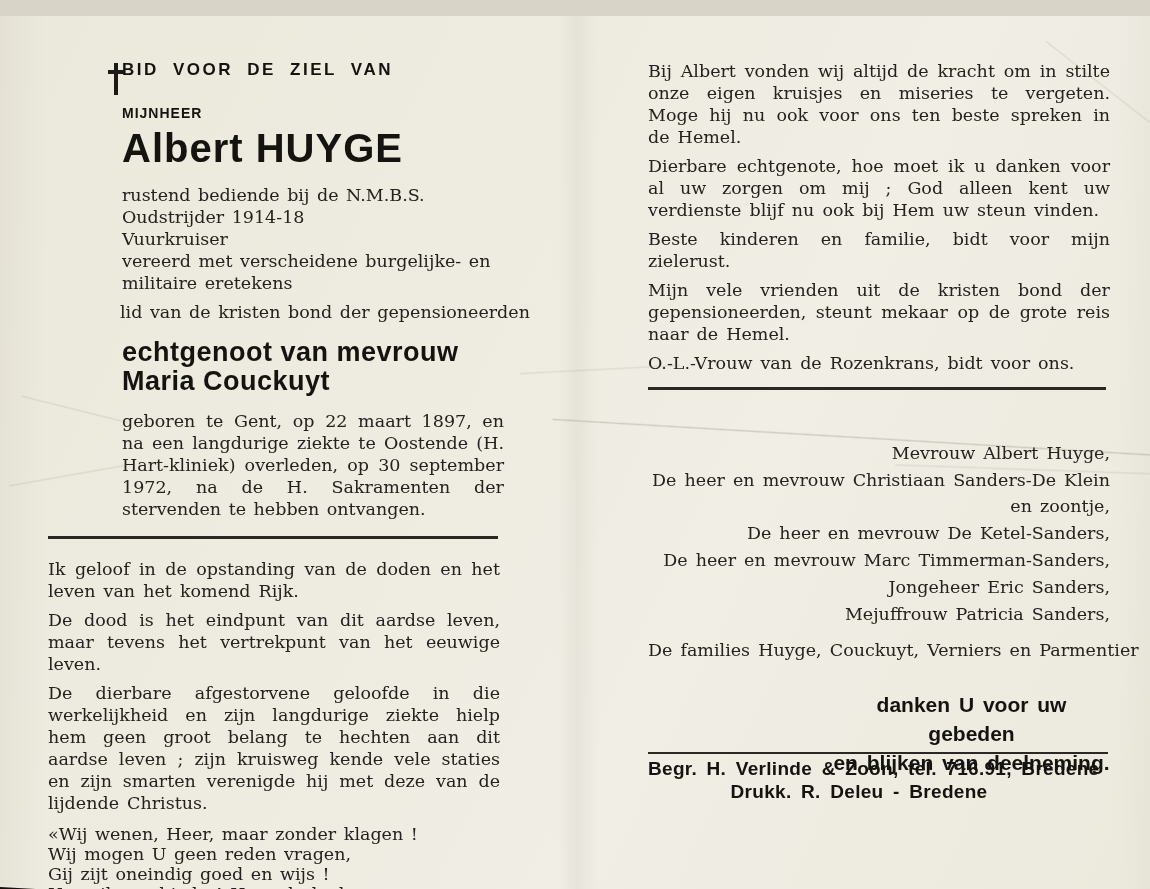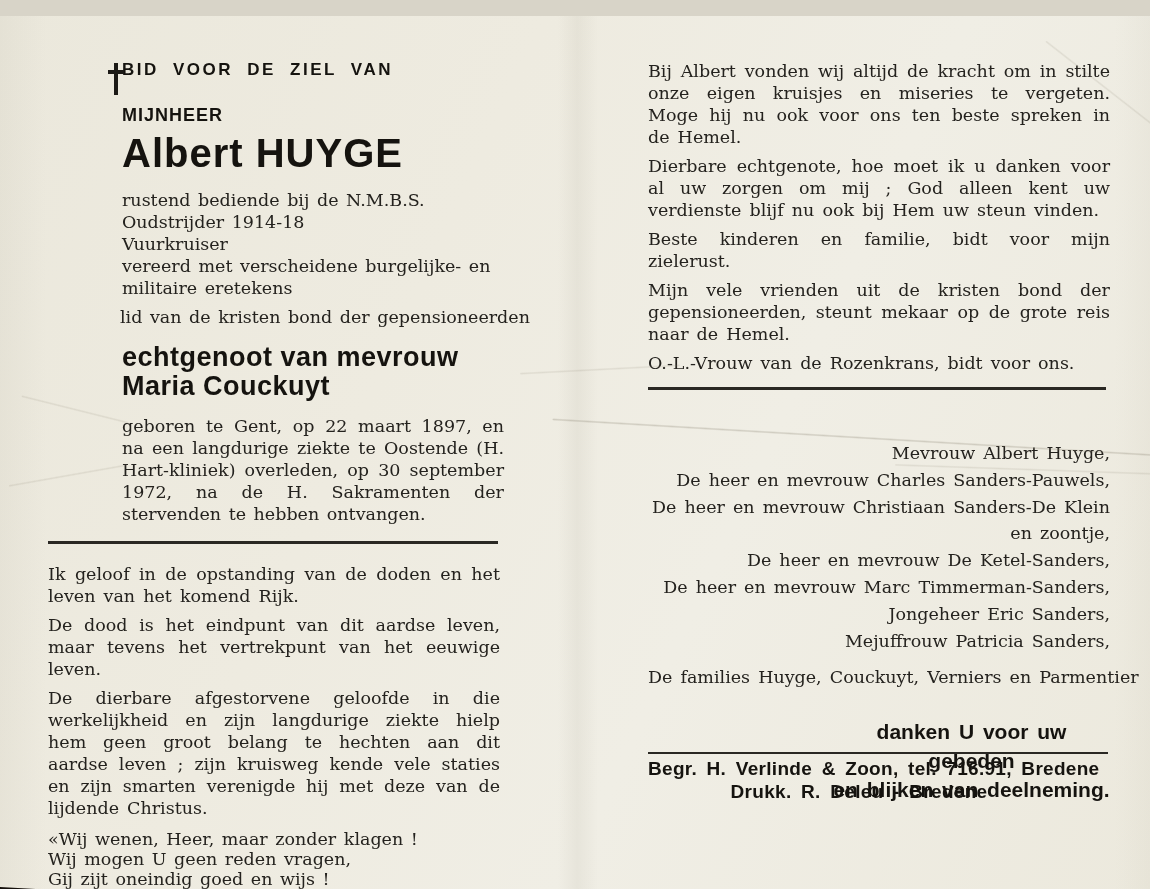--- a/index.html
+++ b/index.html
@@ -21,21 +21,21 @@
   .page-right{left:648px;width:462px;}
   .sans{font-family:"Liberation Sans", sans-serif;font-weight:bold;color:#15130f;}
 
   
   .cross{position:absolute;left:60px;top:47px;width:16px;height:32px;}
   .cross .v{position:absolute;left:6px;top:0;width:4px;height:32px;background:#1c1a16;}
   .cross .h{position:absolute;left:0;top:7px;width:16px;height:4px;background:#1c1a16;}
 
   .head-block{margin-left:74px;width:382px;}
   .bid-line{padding-top:44px;font-size:17px;letter-spacing:2.5px;word-spacing:7px;}
-  .mijnheer{margin-top:25px;font-size:18px;letter-spacing:1px;}
+  .mijnheer{margin-top:25px;font-size:14px;letter-spacing:1px;}
   .big-name{margin-top:5px;font-size:40px;letter-spacing:1px;}
   .title-line{margin:0;font-size:17.5px;line-height:22px;word-spacing:2px;}
   .t-first{margin-top:13px;}
   .t-last{margin-top:7px;margin-left:-2px;white-space:nowrap;}
   .spouse{margin-top:15px;font-size:27px;line-height:29px;letter-spacing:0.5px;}
   .life{margin:14px 0 0 0;font-size:17.5px;line-height:22px;word-spacing:2px;text-align:justify;}
 
   .rule{border:0;border-top:3px solid #2a2823;margin:0;}
   .rule-left{margin-top:16px;width:450px;}
 
@@ -122,21 +122,20 @@
     <p class="para rp-first">Bij Albert vonden wij altijd de kracht om in stilte onze eigen kruisjes en miseries te vergeten.  Moge hij nu ook voor ons ten beste spreken in de Hemel.</p>
     <p class="para">Dierbare echtgenote, hoe moet ik u danken voor al uw zorgen om mij ;  God alleen kent uw verdienste blijf nu ook bij Hem uw steun vinden.</p>
     <p class="para">Beste kinderen en familie, bidt voor mijn zielerust.</p>
     <p class="para">Mijn vele vrienden uit de kristen bond der gepensioneerden, steunt mekaar op de grote reis naar de Hemel.</p>
     <p class="para">O.-L.-Vrouw van de Rozenkrans, bidt voor ons.</p>
 
     <hr class="rule r-rule">
 
     <div class="mourners">
       <div class="mourner">Mevrouw Albert Huyge,</div>
-      <div class="mourner">De heer en mevrouw Charles Sanders-Pauwels,</div>
       <div class="mourner">De heer en mevrouw Christiaan Sanders-De Klein</div>
       <div class="mourner mourner-indent">en zoontje,</div>
       <div class="mourner">De heer en mevrouw De Ketel-Sanders,</div>
       <div class="mourner">De heer en mevrouw Marc Timmerman-Sanders,</div>
       <div class="mourner">Jongeheer Eric Sanders,</div>
       <div class="mourner">Mejuffrouw Patricia Sanders,</div>
       <div class="mourner mourner-families">De families Huyge, Couckuyt, Verniers en Parmentier</div>
     </div>
 
     <div class="thanks sans">

